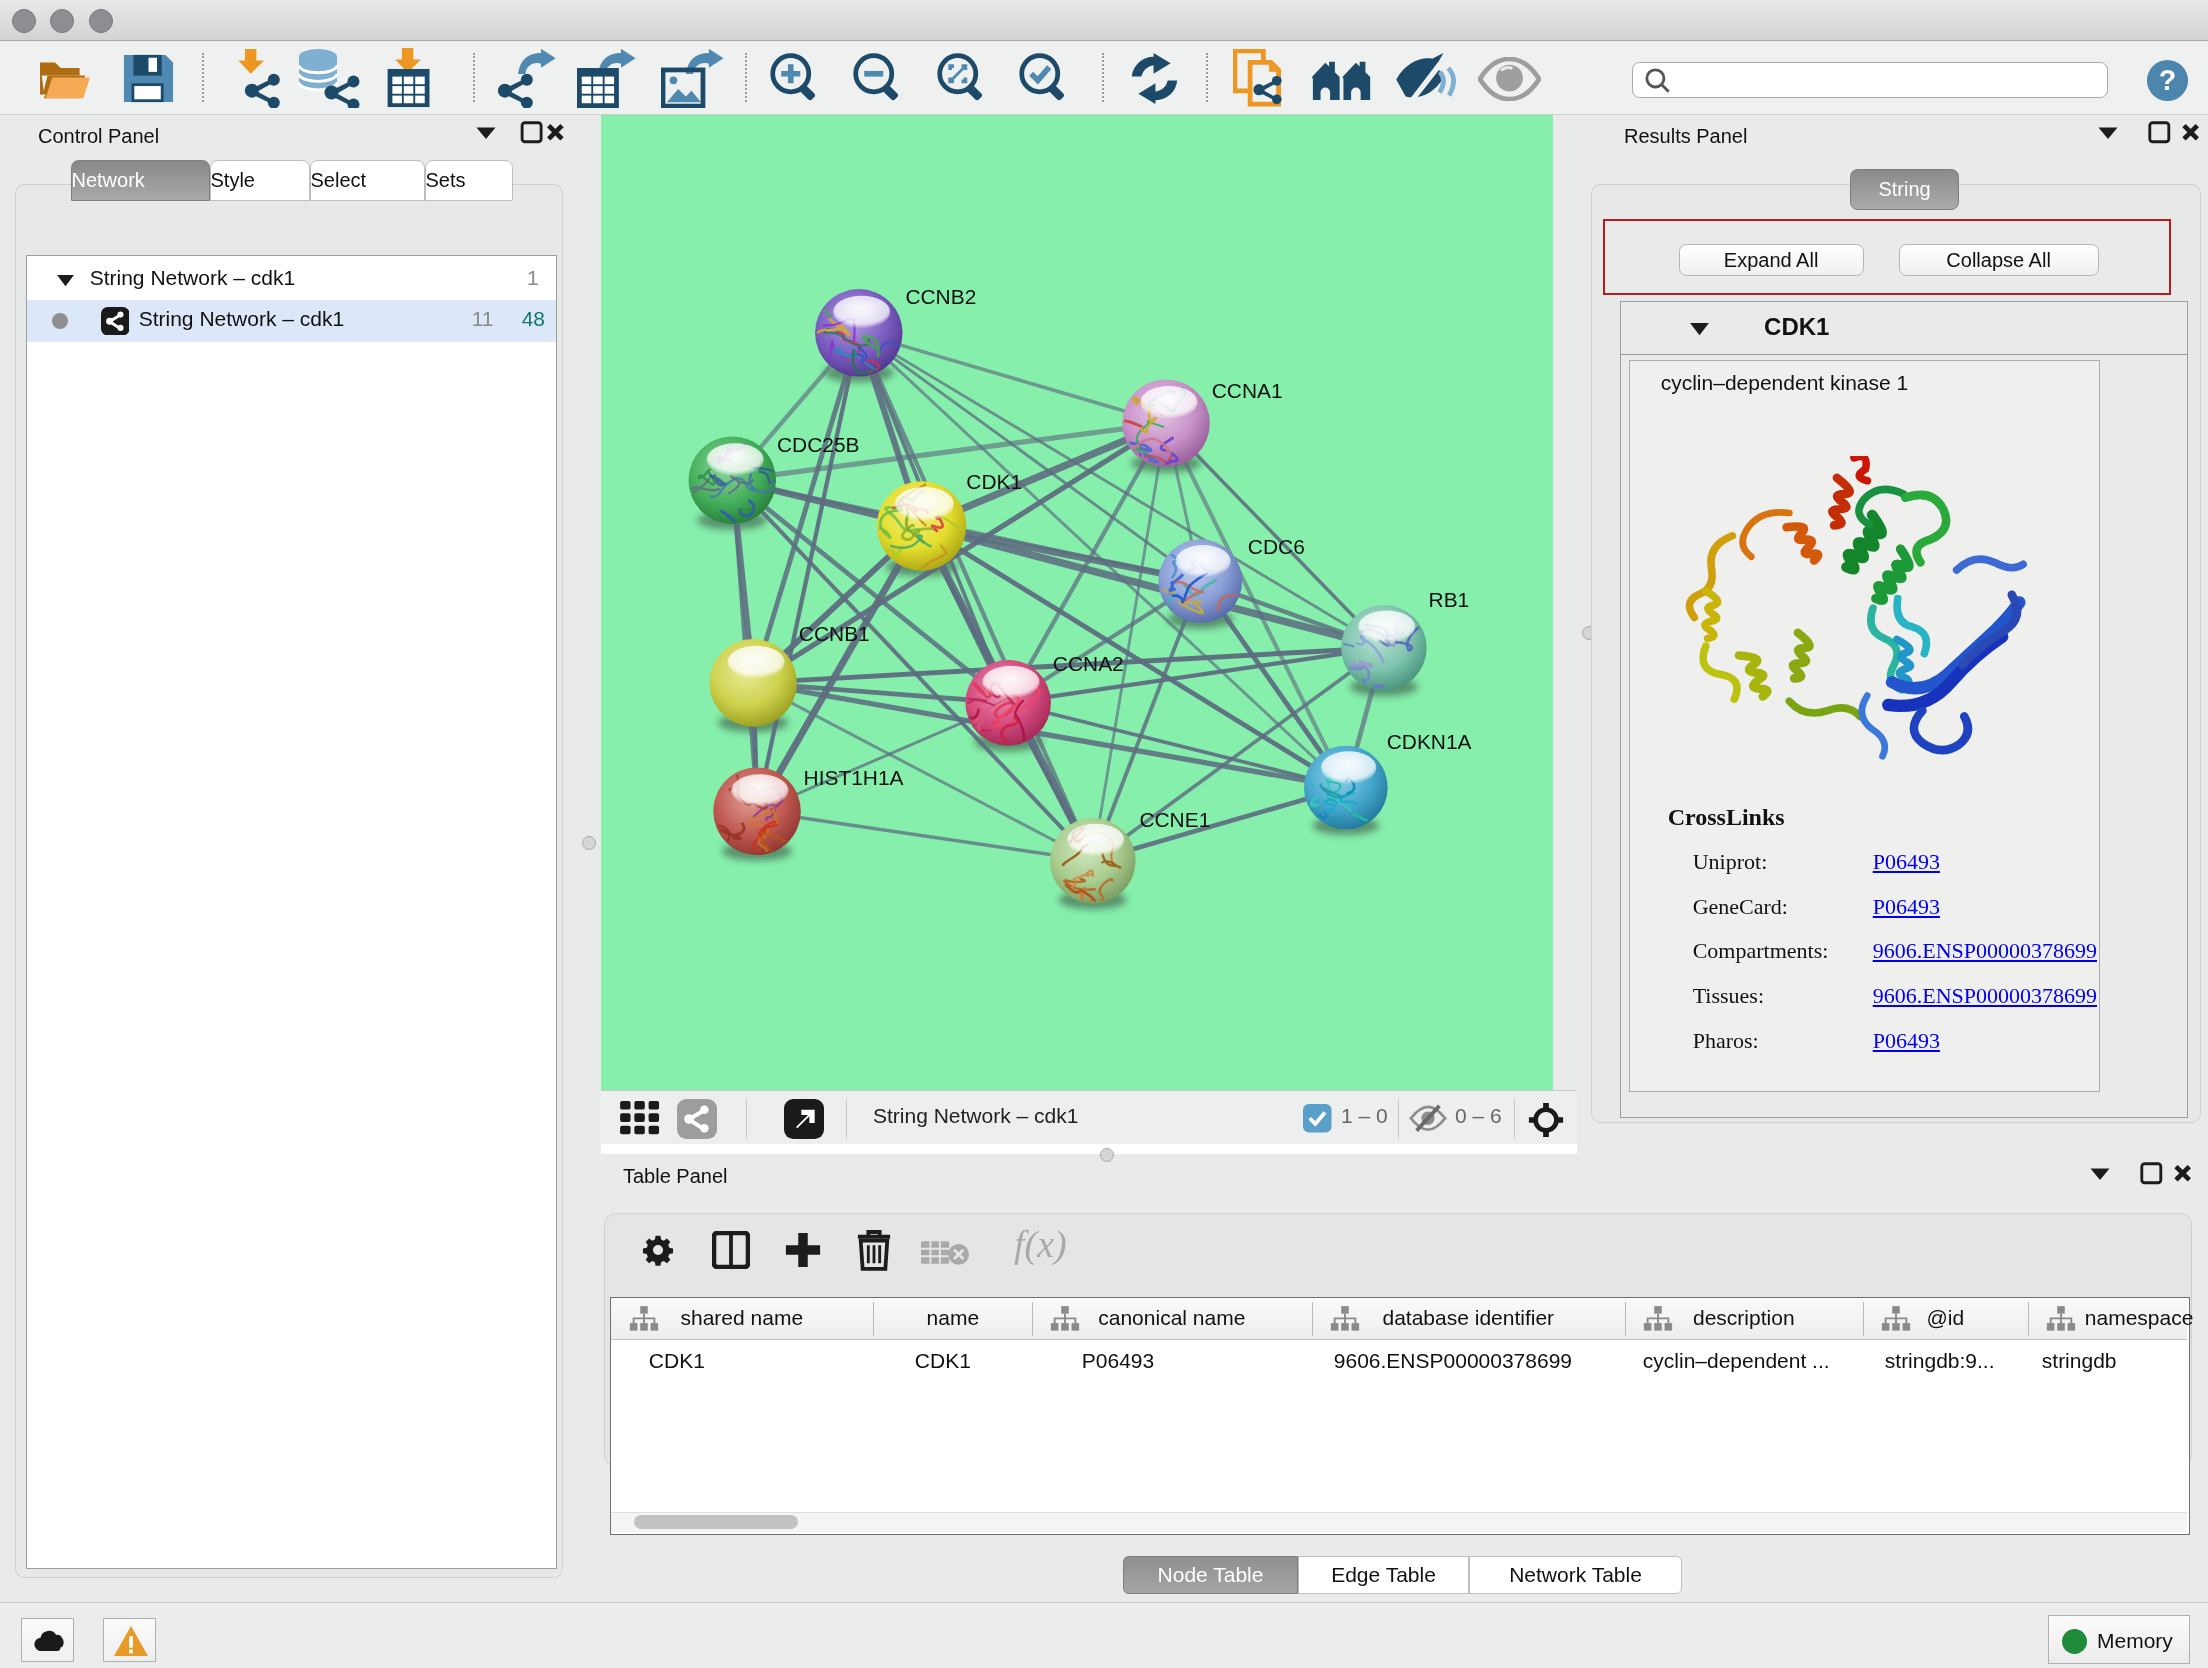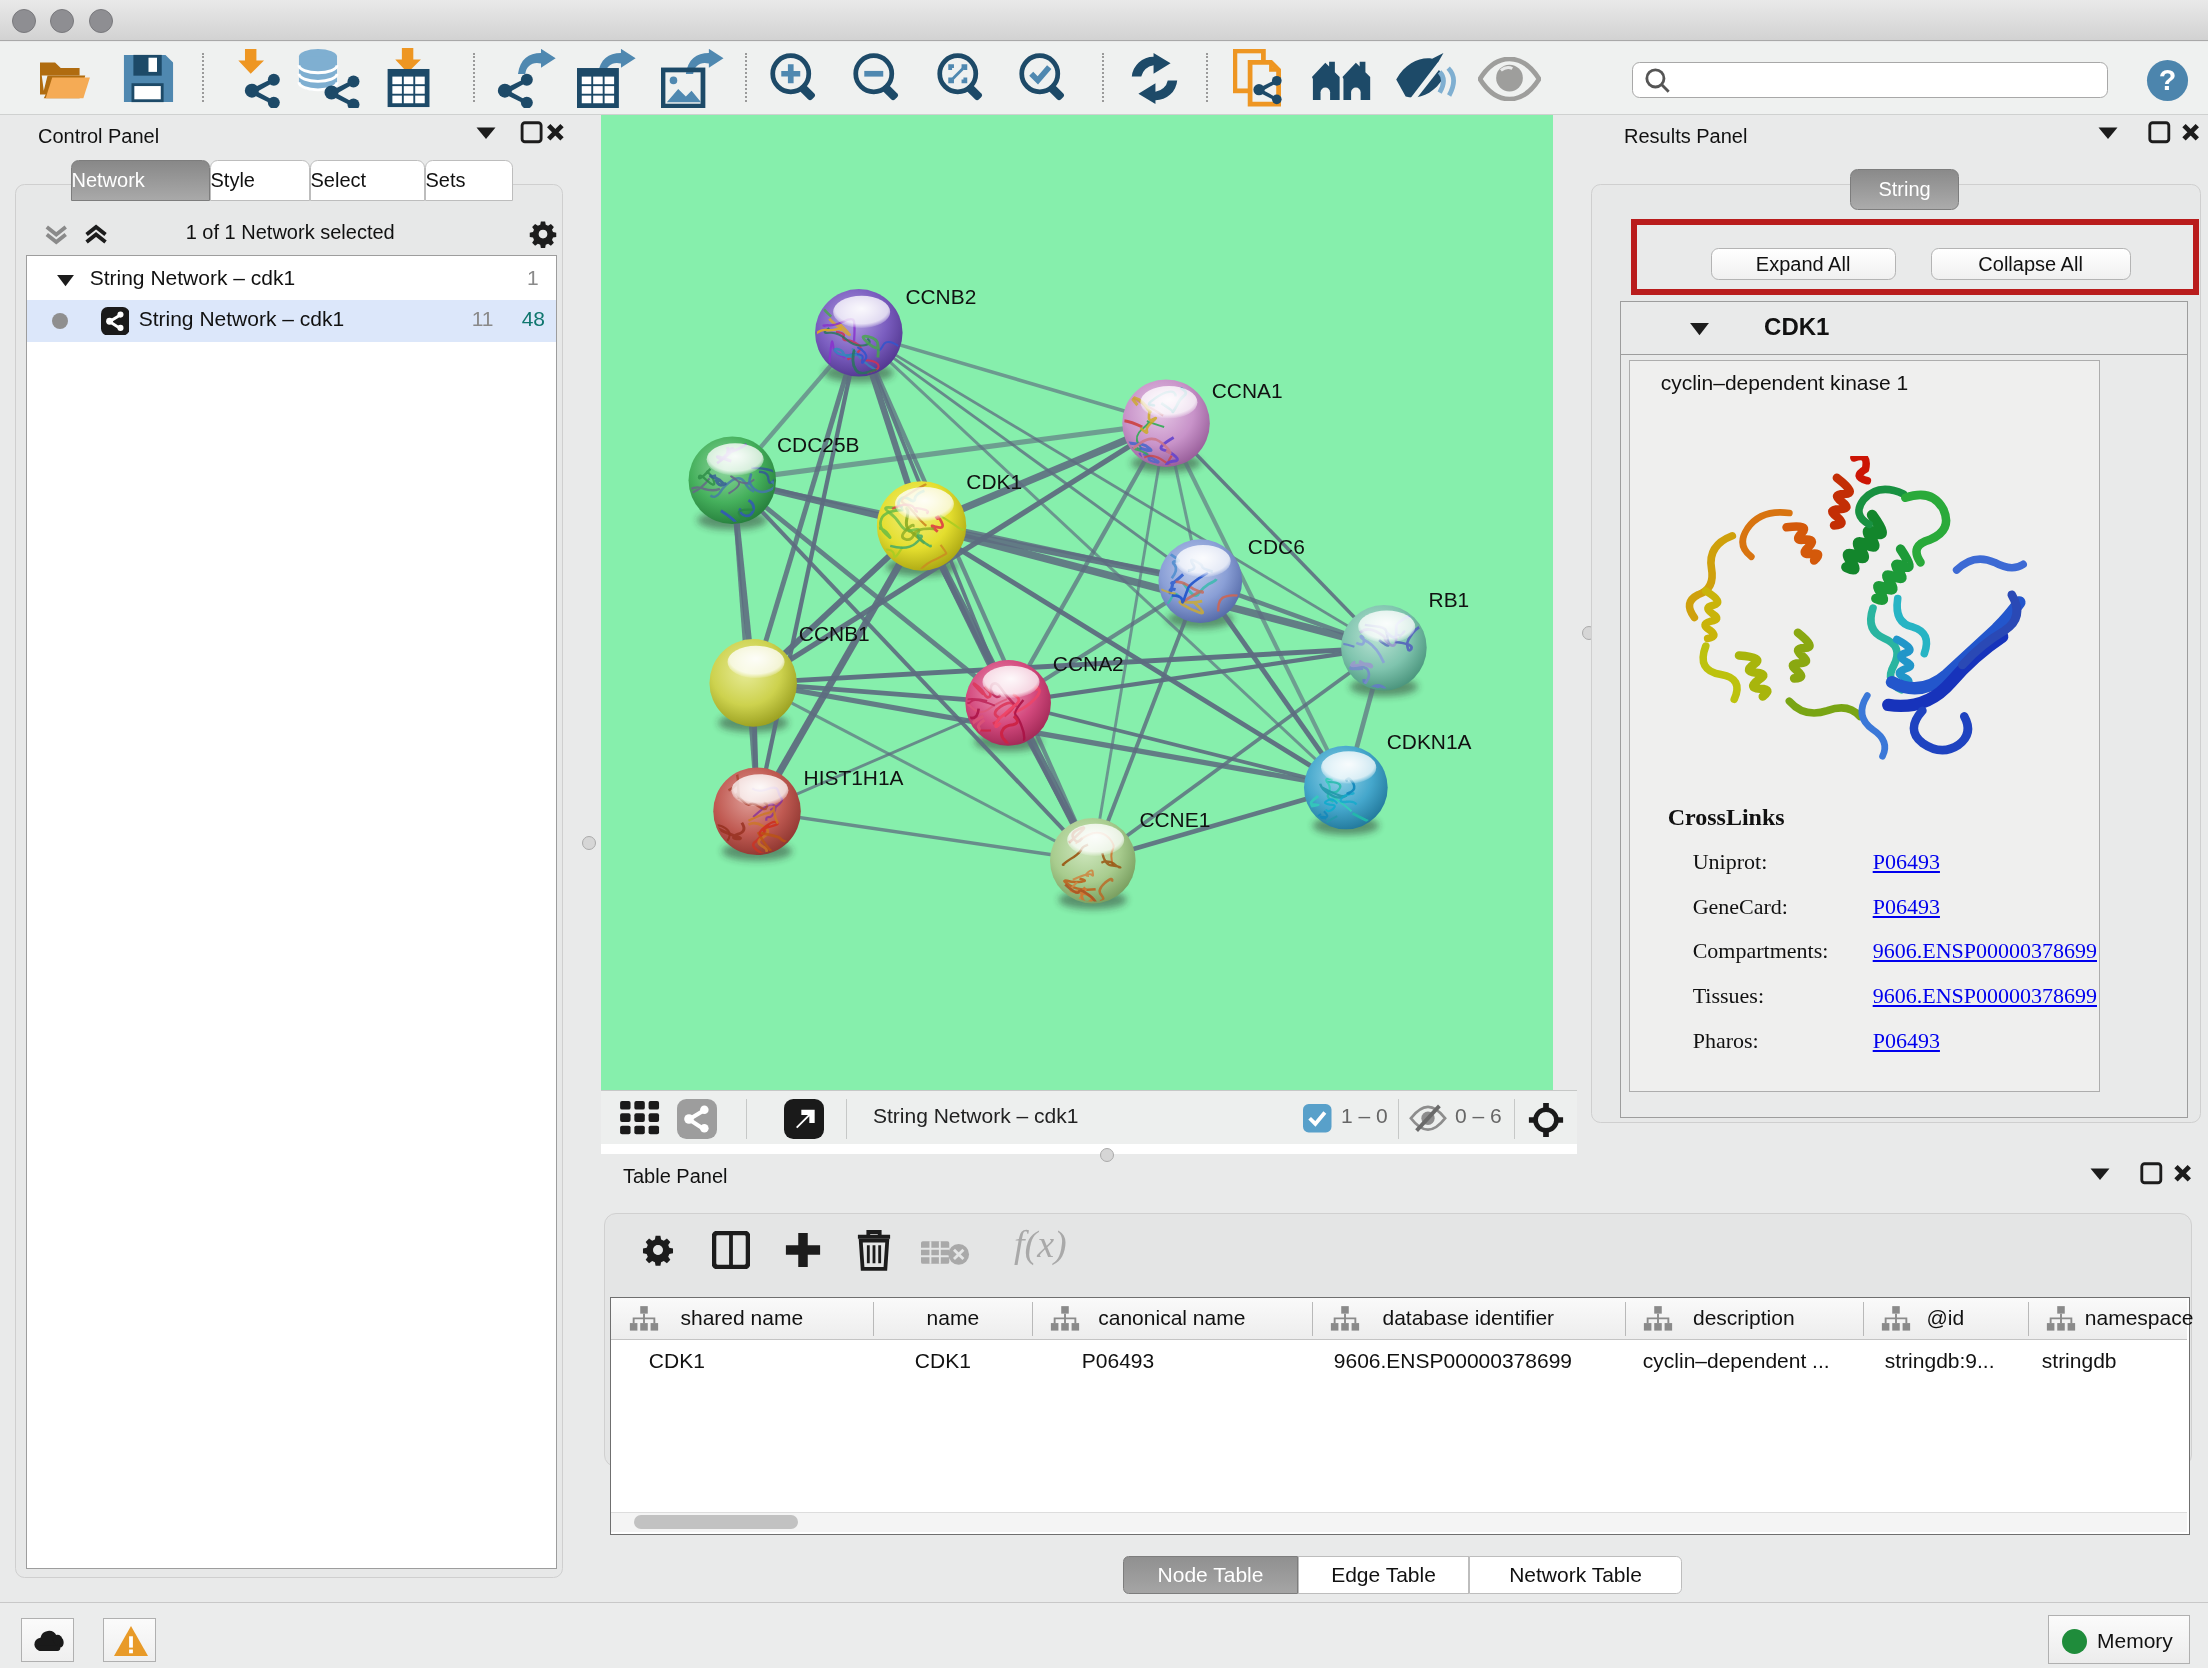--- a/index.html
+++ b/index.html
@@ -32,22 +32,22 @@
 .netview { left:601px; top:115px; width:952px; height:1029px; background:#86efac; }
 .netfoot { position:absolute; left:0; top:975px; width:976px; height:54px;
   background:#edefee; border-top:1px solid #c6c8c7; }
 
 .rpanel { left:1582px; top:115px; width:627px; height:1010px; }
 .rbody { position:absolute; left:8.6px; top:69px; width:610px; height:939px;
   background:#e7e8e8; border:1px solid #cfcfcf; border-radius:9.5px; }
 .stringtab { position:absolute; z-index:3; left:268px; top:45px; width:109px; height:41px;
   background:linear-gradient(#8a8a8a,#ababab); border:1px solid #7d7d7d; border-radius:7.6px;
   color:#fff; font-size:20px; text-align:center; line-height:39px;margin-top:9px; }
-.rbox1 { position:absolute; left:39px; top:34px; width:568px; height:76px;
-  border:6px solid #b91c1c; background:#e9eaea; }
+.rbox1 { position:absolute; left:11px; top:34px; width:568px; height:76px;
+  border:2px solid #b91c1c; background:#e9eaea; }
 .btn { position:absolute; top:23px; height:32px; background:linear-gradient(#ffffff,#f0f0f0);
   border:1px solid #b4b4b4; border-radius:7.6px; font-size:20px; color:#111;
   text-align:center; line-height:30px; }
 .rbox2 { position:absolute; left:28.5px; top:116px; width:568px; height:817px;
   border:1px solid #9d9d9d; background:#e9eaea; }
 .cdk1head { position:absolute; left:0; top:0; width:566px; height:53px;
   border-bottom:1px solid #9d9d9d; }
 .cdk1body { position:absolute; left:7.6px; top:58px; width:471px; height:732px;
   border:1px solid #adadad; background:#efefee; }
 .serif { font-family:"Liberation Serif", serif; }
@@ -258,35 +258,20 @@
     <svg style="position:absolute;left:455px;top:2.9px" width="99" height="28.5" viewBox="0 0 104 30">
 <path d="M12 10 l20 0 -10 12 z" fill="#1c1c1c"></path>
 <rect x="60" y="5" width="20" height="20" rx="3" fill="none" stroke="#1c1c1c" stroke-width="3"></rect>
 <path d="M92 8 l14 14 M106 8 l-14 14" stroke="#1c1c1c" stroke-width="5" transform="translate(-4,0)"></path>
 </svg>
     <div class="tab tabsel" style="left:61px;width:139px">Network</div>
     <div class="tab" style="left:200px;width:100px">Style</div>
     <div class="tab" style="left:300px;width:115px">Select</div>
     <div class="tab" style="left:415px;width:88px">Sets</div>
     <div class="cbody">
-      <div class="netbar">
-<svg style="position:absolute;left:17px;top:1.9px" width="72" height="27" viewBox="0 0 76 28">
-<g stroke="#8a8a8a" stroke-width="4" fill="none">
-            <path d="M4 6 l10 8 10 -8 M4 14 l10 8 10 -8"></path>
-          </g>
-<g stroke="#1c1c1c" stroke-width="4" fill="none">
-            <path d="M46 14 l10 -8 10 8 M46 22 l10 -8 10 8"></path>
-          </g>
-</svg>
-<div style="position:absolute;left:0;top:1.9px;width:100%;text-align:center;font-size:20px;color:#111">1 of 1 Network selected</div>
-<svg style="position:absolute;left:502px;top:0" width="30" height="30" viewBox="0 0 24 24">
-<path fill="#1c1c1c" d="M12 8.5 a3.5 3.5 0 1 0 0 7 a3.5 3.5 0 0 0 0 -7 z M10.3 2 h3.4 l.5 2.6 1.9 .8 2.2-1.5 2.4 2.4-1.5 2.2 .8 1.9 2.6 .5 v3.4 l-2.6 .5 -.8 1.9 1.5 2.2-2.4 2.4-2.2-1.5-1.9 .8 -.5 2.6 h-3.4 l-.5-2.6-1.9-.8-2.2 1.5-2.4-2.4 1.5-2.2-.8-1.9 -2.6-.5 v-3.4 l2.6-.5 .8-1.9 -1.5-2.2 2.4-2.4 2.2 1.5 1.9-.8 z" fill-rule="evenodd"></path>
-<circle cx="12" cy="12" r="3.2" fill="#e7e8e8"></circle>
-</svg>
-</div>
       <div class="cplist">
         <div style="position:absolute;left:0;top:7.6px;width:100%;height:36px">
 <svg style="position:absolute;left:28.5px;top:9.5px" width="21" height="15" viewBox="0 0 22 16">
             <path d="M2 2 h18 l-9 12 z" fill="#1c1c1c"></path>
           </svg>
 <div style="position:absolute;left:63px;top:2.9px;font-size:21px;color:#111">String Network – cdk1</div>
 <div style="position:absolute;right:17px;top:2.9px;font-size:21px;color:#8a8a8a">1</div>
 </div>
         <div style="position:absolute;left:0;top:44px;width:100%;height:42px;background:#dce7fa">
 <div style="position:absolute;left:25px;top:13.3px;width:16px;height:16px;border-radius:50%;background:#8f8f8f"></div>

